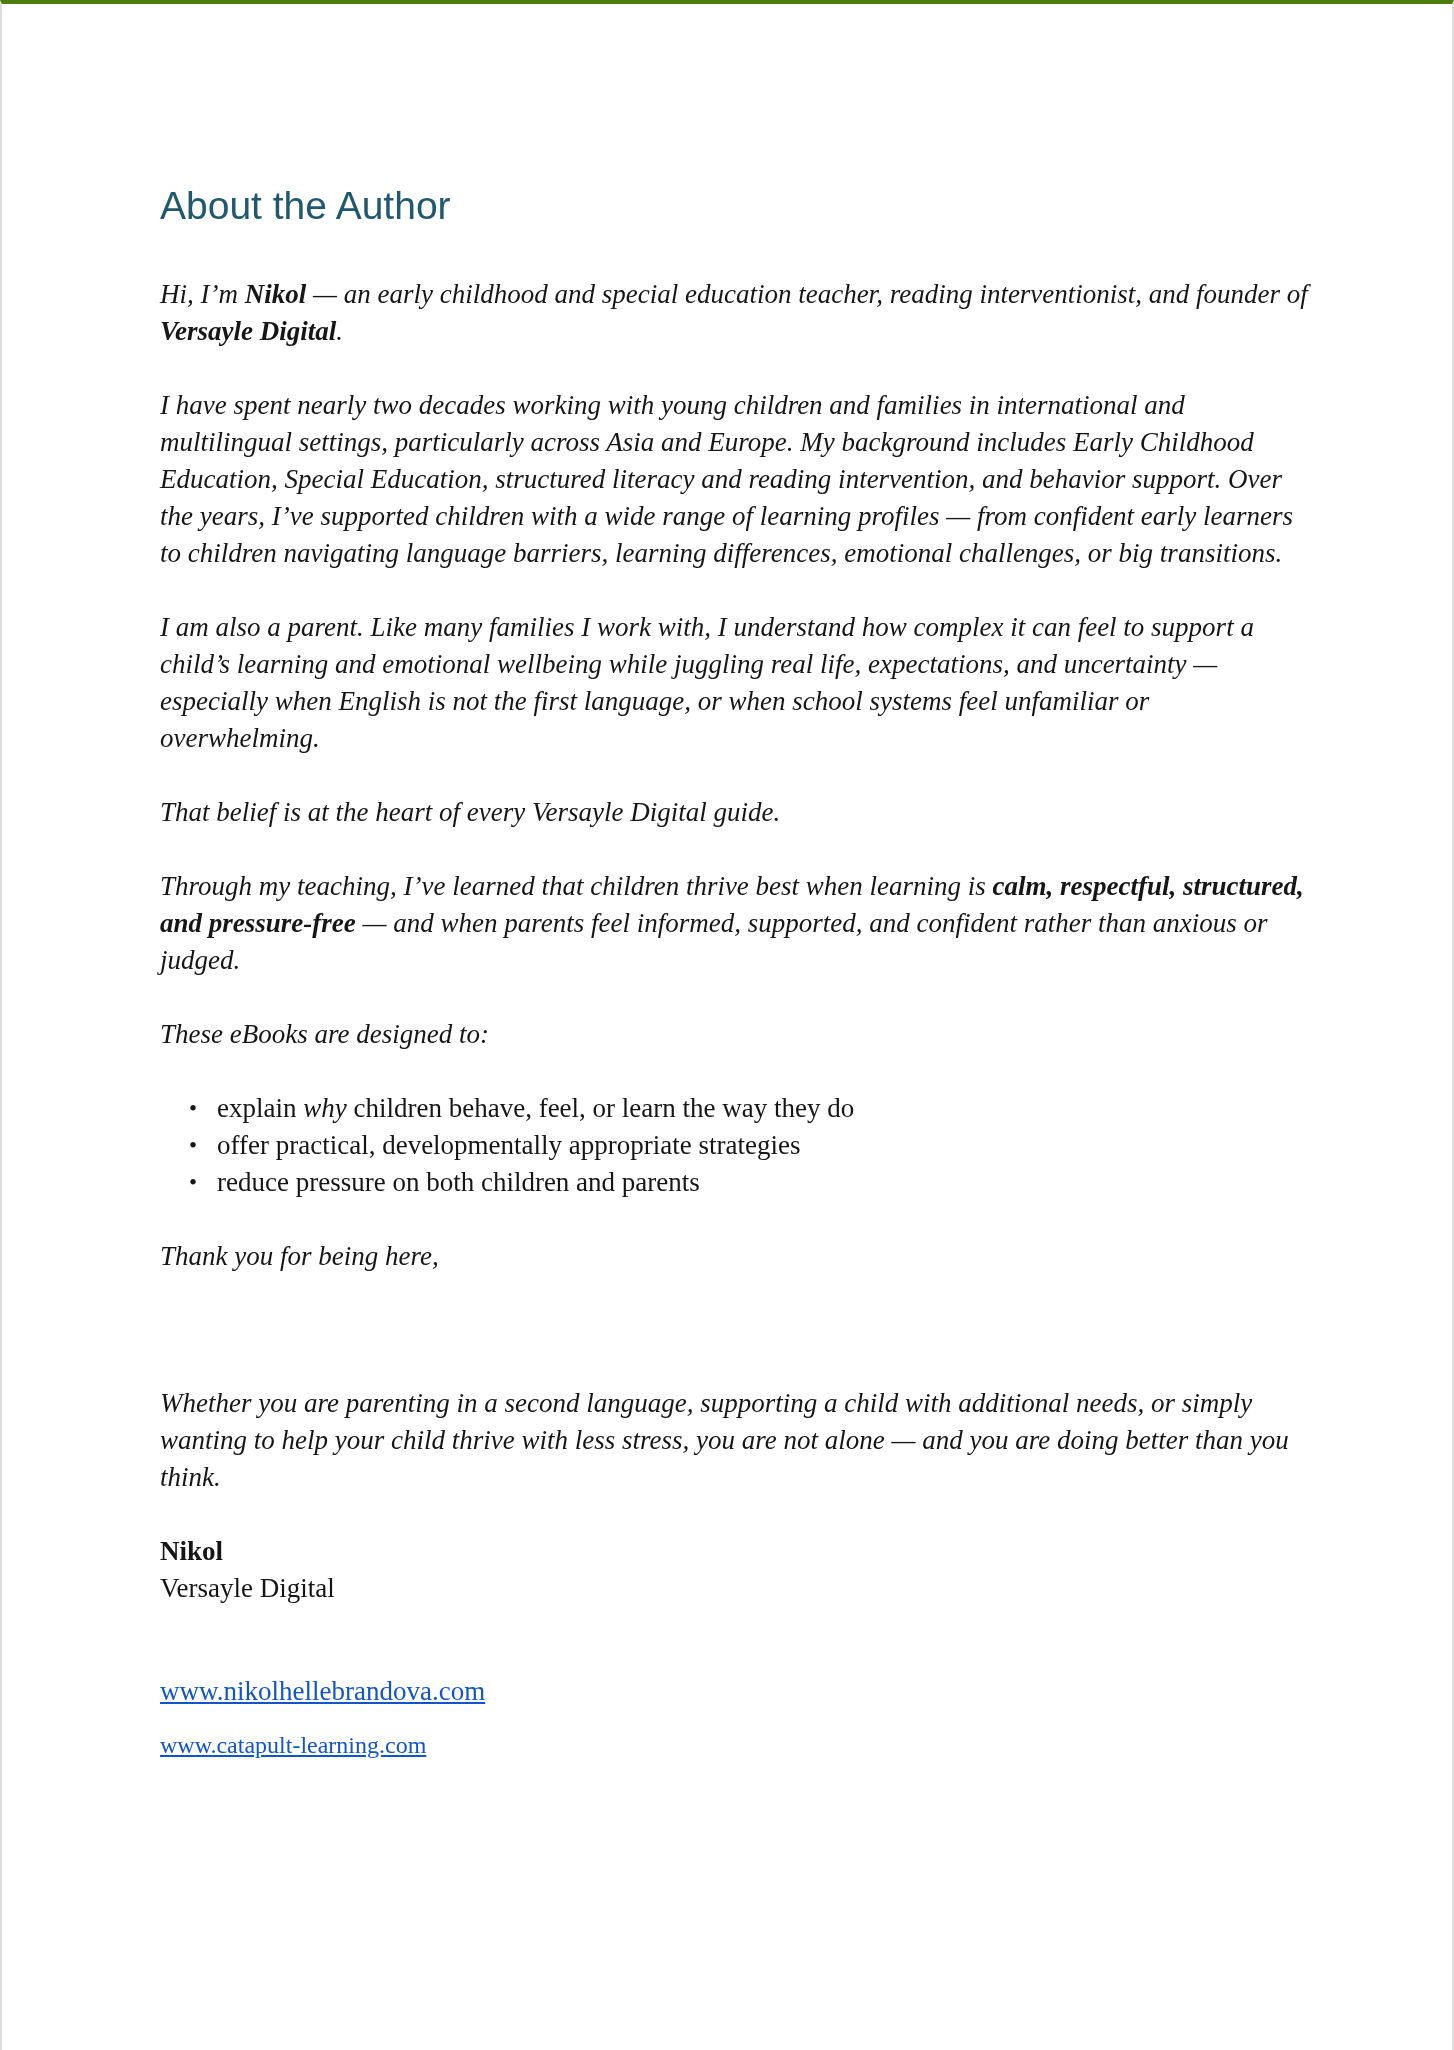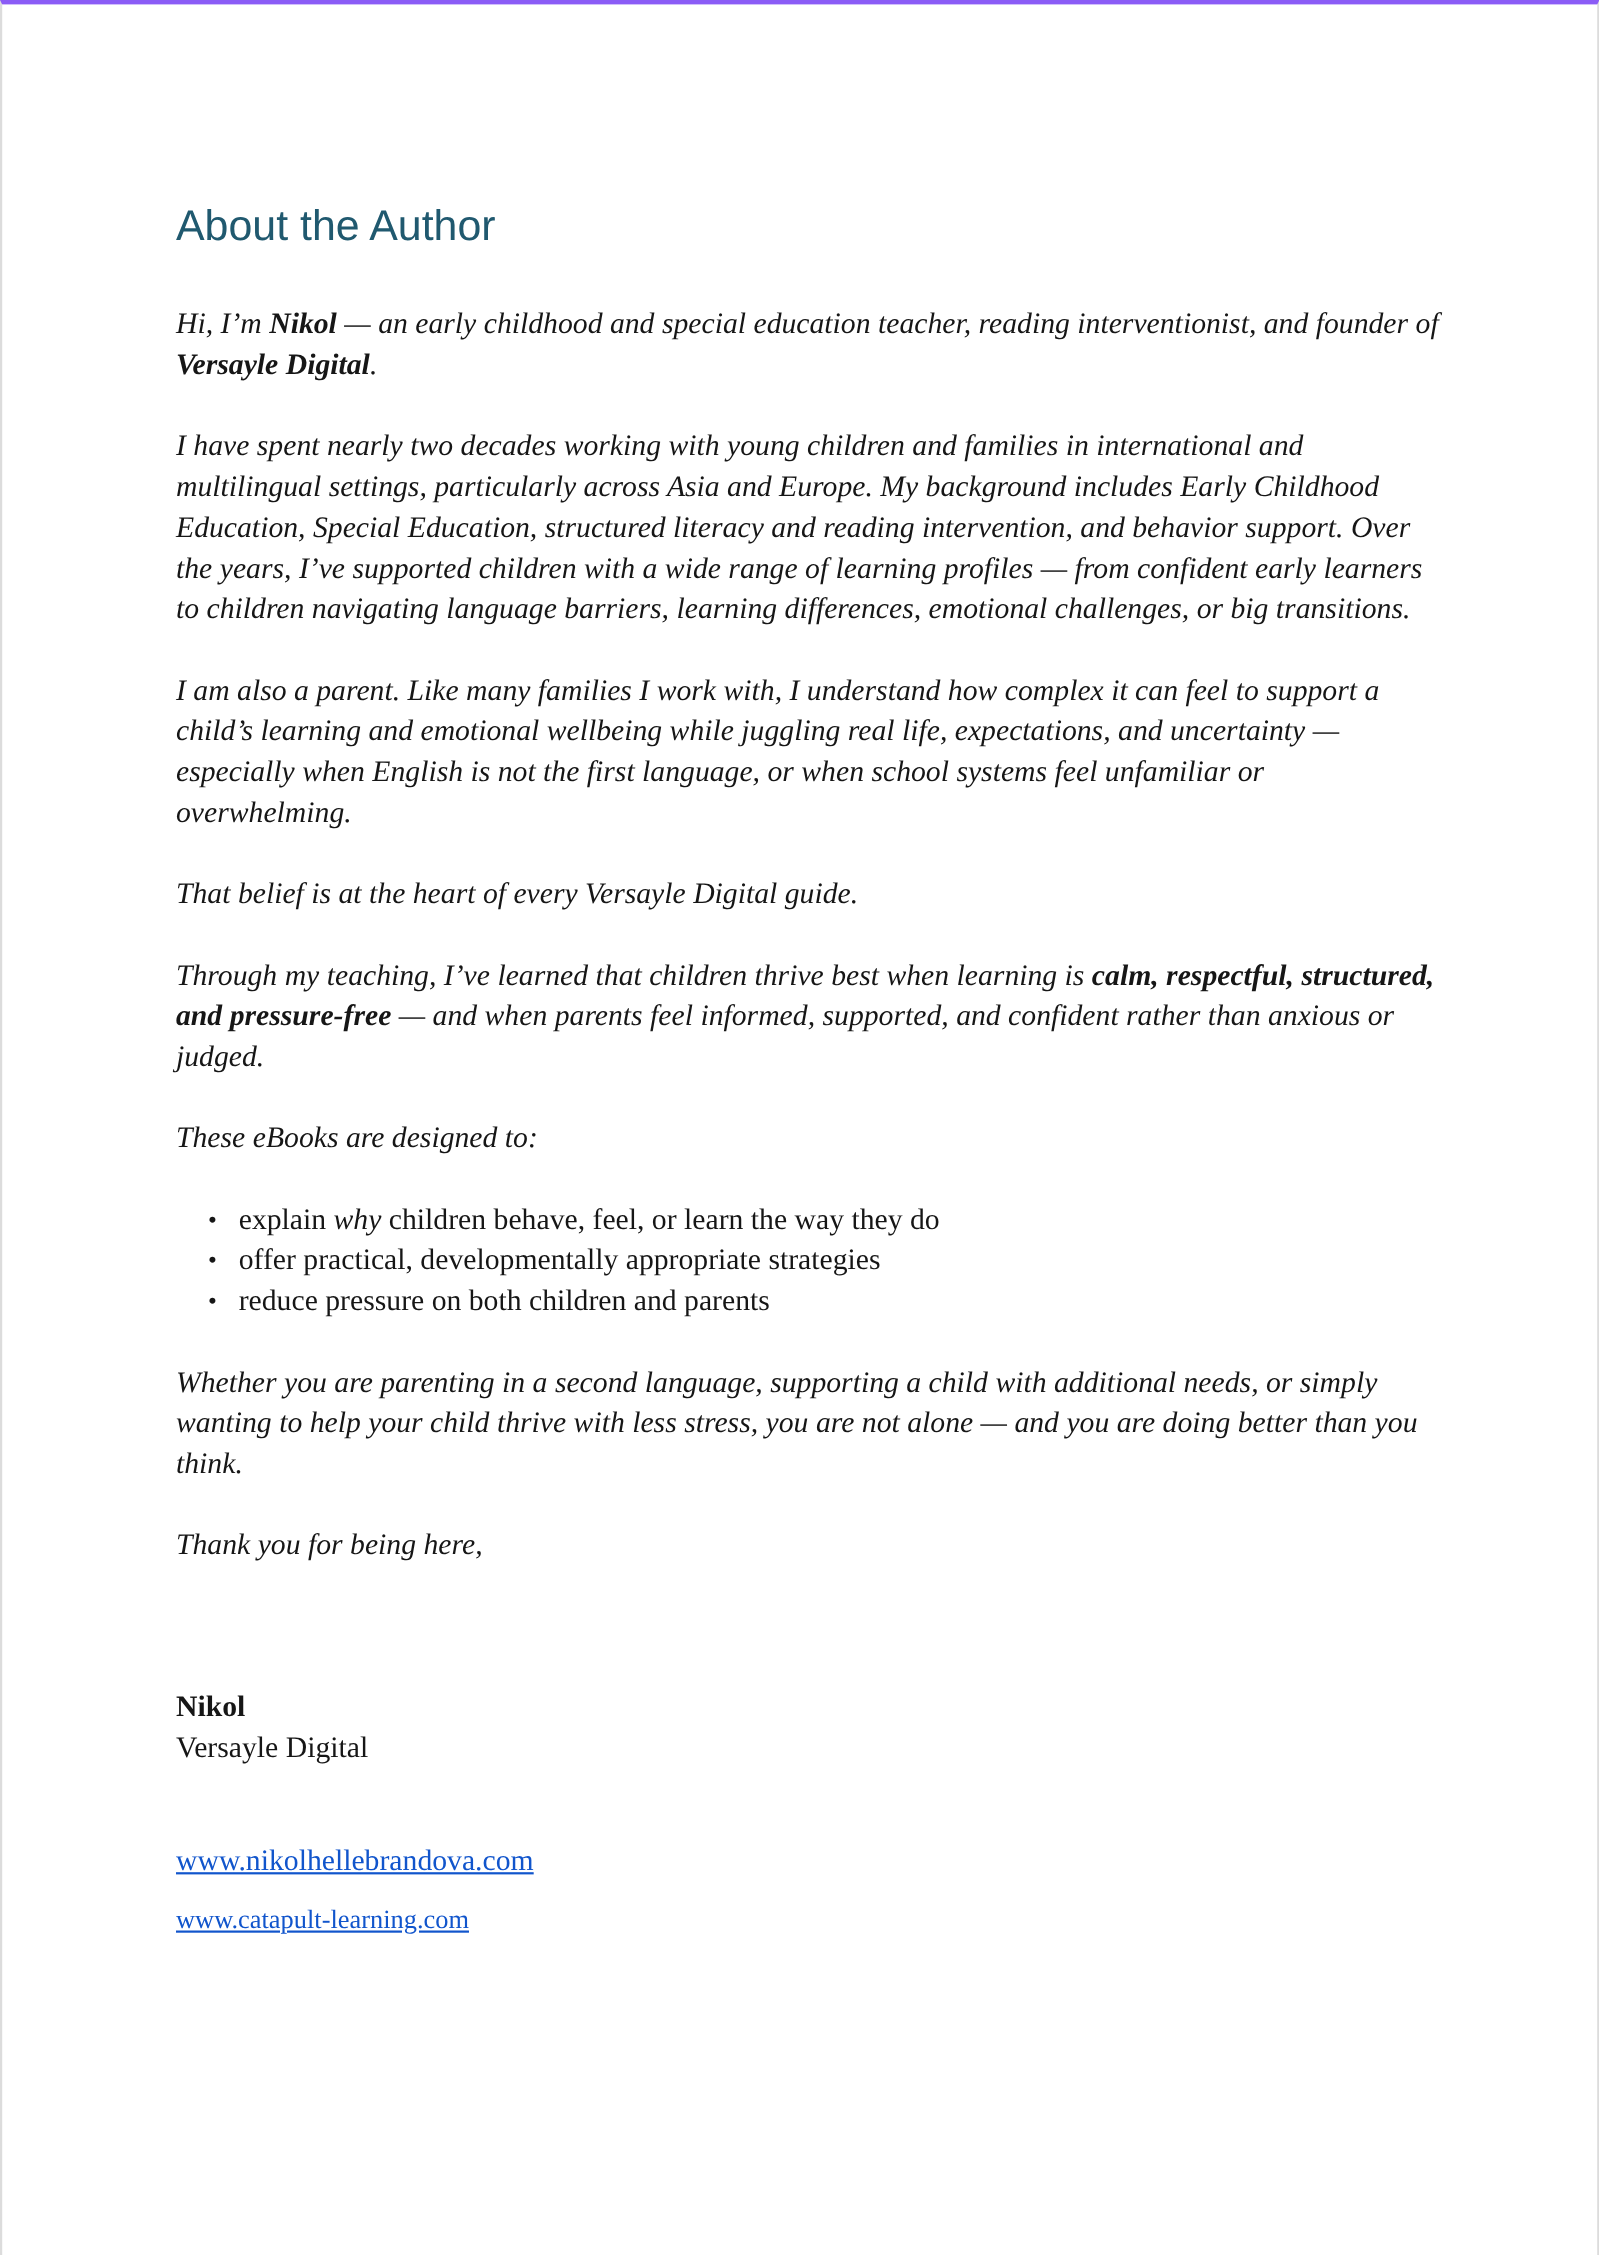--- a/index.html
+++ b/index.html
@@ -6,21 +6,21 @@
     margin: 0;
     padding: 0;
     background: #ffffff;
   }
   .page {
     position: relative;
     width: 1454px;
     height: 2050px;
     box-sizing: border-box;
     background: #ffffff;
-    border-top: 4px solid #8b5cf6;
+    border-top: 4px solid #4d7c0f;
     border-left: 2px solid #dcdcdc;
     border-right: 2px solid #dcdcdc;
     overflow: hidden;
   }
   .content {
     box-sizing: border-box;
     padding: 180px 140px 60px 158px;
     font-family: "Liberation Serif", "DejaVu Serif", serif;
     font-size: 27px;
     line-height: 37px;
@@ -89,22 +89,22 @@
     <p class="para"><span>That belief is at the heart of every Versayle Digital guide.</span></p>
     <p class="para"><span>Through my teaching, I’ve learned that children thrive best when learning is </span><span style="font-weight: bold;">calm, respectful, structured, and pressure-free</span><span> — and when parents feel informed, supported, and confident rather than anxious or judged.</span></p>
     <p class="para"><span>These eBooks are designed to:</span></p>
 
     <ul class="bullet-list">
       <li><span>explain </span><span style="font-style: italic;">why</span><span> children behave, feel, or learn the way they do</span></li>
       <li><span>offer practical, developmentally appropriate strategies</span></li>
       <li><span>reduce pressure on both children and parents</span></li>
     </ul>
 
+    <p class="para thanks"><span>Thank you for being here,</span></p>
     <p class="para"><span>Whether you are parenting in a second language, supporting a child with additional needs, or simply wanting to help your child thrive with less stress, you are not alone — and you are doing better than you think.</span></p>
-    <p class="para thanks"><span>Thank you for being here,</span></p>
 
     <p class="sig-name">Nikol</p>
     <p class="sig-company">Versayle Digital</p>
 
     <div class="links">
       <p>
         <a href="#" class="site-link">www.nikolhellebrandova.com</a>
       </p>
       <p>
         <a href="#" class="site-link small">www.catapult-learning.com</a>

